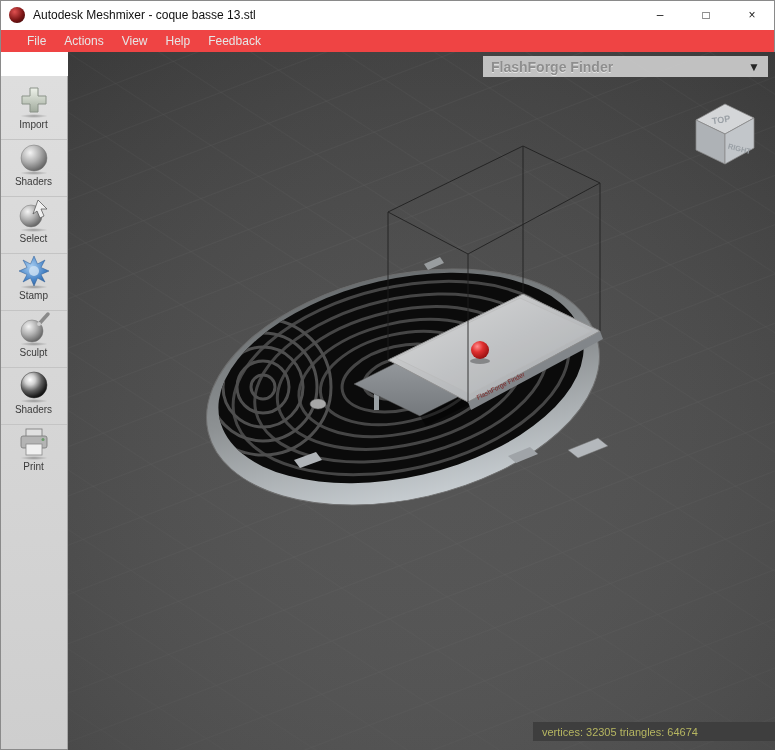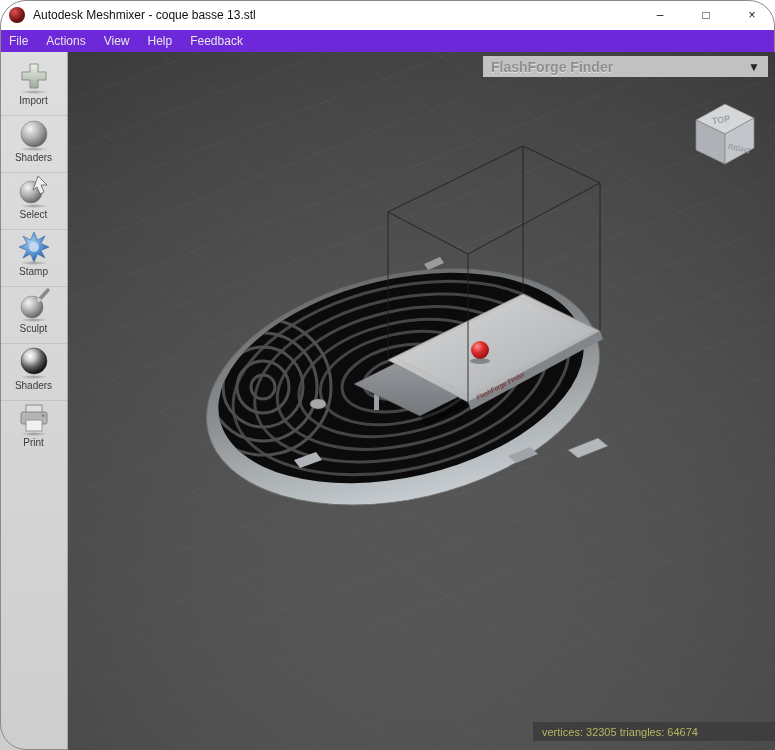--- a/index.html
+++ b/index.html
@@ -1,38 +1,38 @@
 <!DOCTYPE html>
 <html><head>
 <meta charset="utf-8">
 <style>
   * { margin:0; padding:0; box-sizing:border-box; }
   html,body { width:775px; height:750px; overflow:hidden; background:#fff;
               font-family:"Liberation Sans", sans-serif; }
-  .window { position:relative; width:775px; height:750px; outline:1px solid #8a8a8a; outline-offset:-1px;border-radius:26px; }
+  .window { position:relative; width:775px; height:750px; outline:1px solid #8a8a8a; outline-offset:-1px; }
 
   
   .titlebar { height:30px; background:#ffffff; display:flex; align-items:center; padding-left:9px; }
   .app-icon { width:16px; height:16px; border-radius:50%;
               background: radial-gradient(circle at 35% 30%, #e05050, #7a1515 55%, #2a0505);
               margin-right:8px; flex:0 0 auto; }
   .title { font-size:12px; color:#101010; flex:1; white-space:nowrap; overflow:hidden; }
   .win-controls { display:flex; height:100%; }
   .win-btn { width:46px; display:flex; align-items:center; justify-content:center;
              font-size:12px; color:#1a1a1a; cursor:default; }
 
   
-  .menubar { height:22px; background:#6d28d9; display:flex; align-items:center; padding-left:0; }
+  .menubar { height:22px; background:#ef4444; display:flex; align-items:center; padding-left:18px; }
   .menu-item { color:#e6e6e6; font-size:12px; padding:0 9px; cursor:default; }
 
   
   .content { display:flex; height:698px; }
 
   .toolbar { width:68px; background:linear-gradient(#dedede,#cecece); border-right:1px solid #a6a6a6;
-             padding-top:7px; flex:0 0 auto; }
+             padding-top:7px; flex:0 0 auto;margin-top:24px; }
   .tool { height:57px; display:flex; flex-direction:column; align-items:center;
           border-bottom:1px solid #c4c4c4; cursor:default; }
   .tool:last-child { border-bottom:none;text-align:center; }
   .tool svg { width:34px; height:34px; display:block; }
   .tool-shadow { width:28px; height:4px; border-radius:50%;
                  background:radial-gradient(ellipse at center, rgba(0,0,0,0.30), rgba(0,0,0,0) 70%);
                  margin-top:-3px; }
   .tool-label { font-size:10px; color:#3a3a3a; margin-top:1px; }
 
   .viewport { position:relative; flex:1; background:linear-gradient(#434343,#515151); overflow:hidden; }

